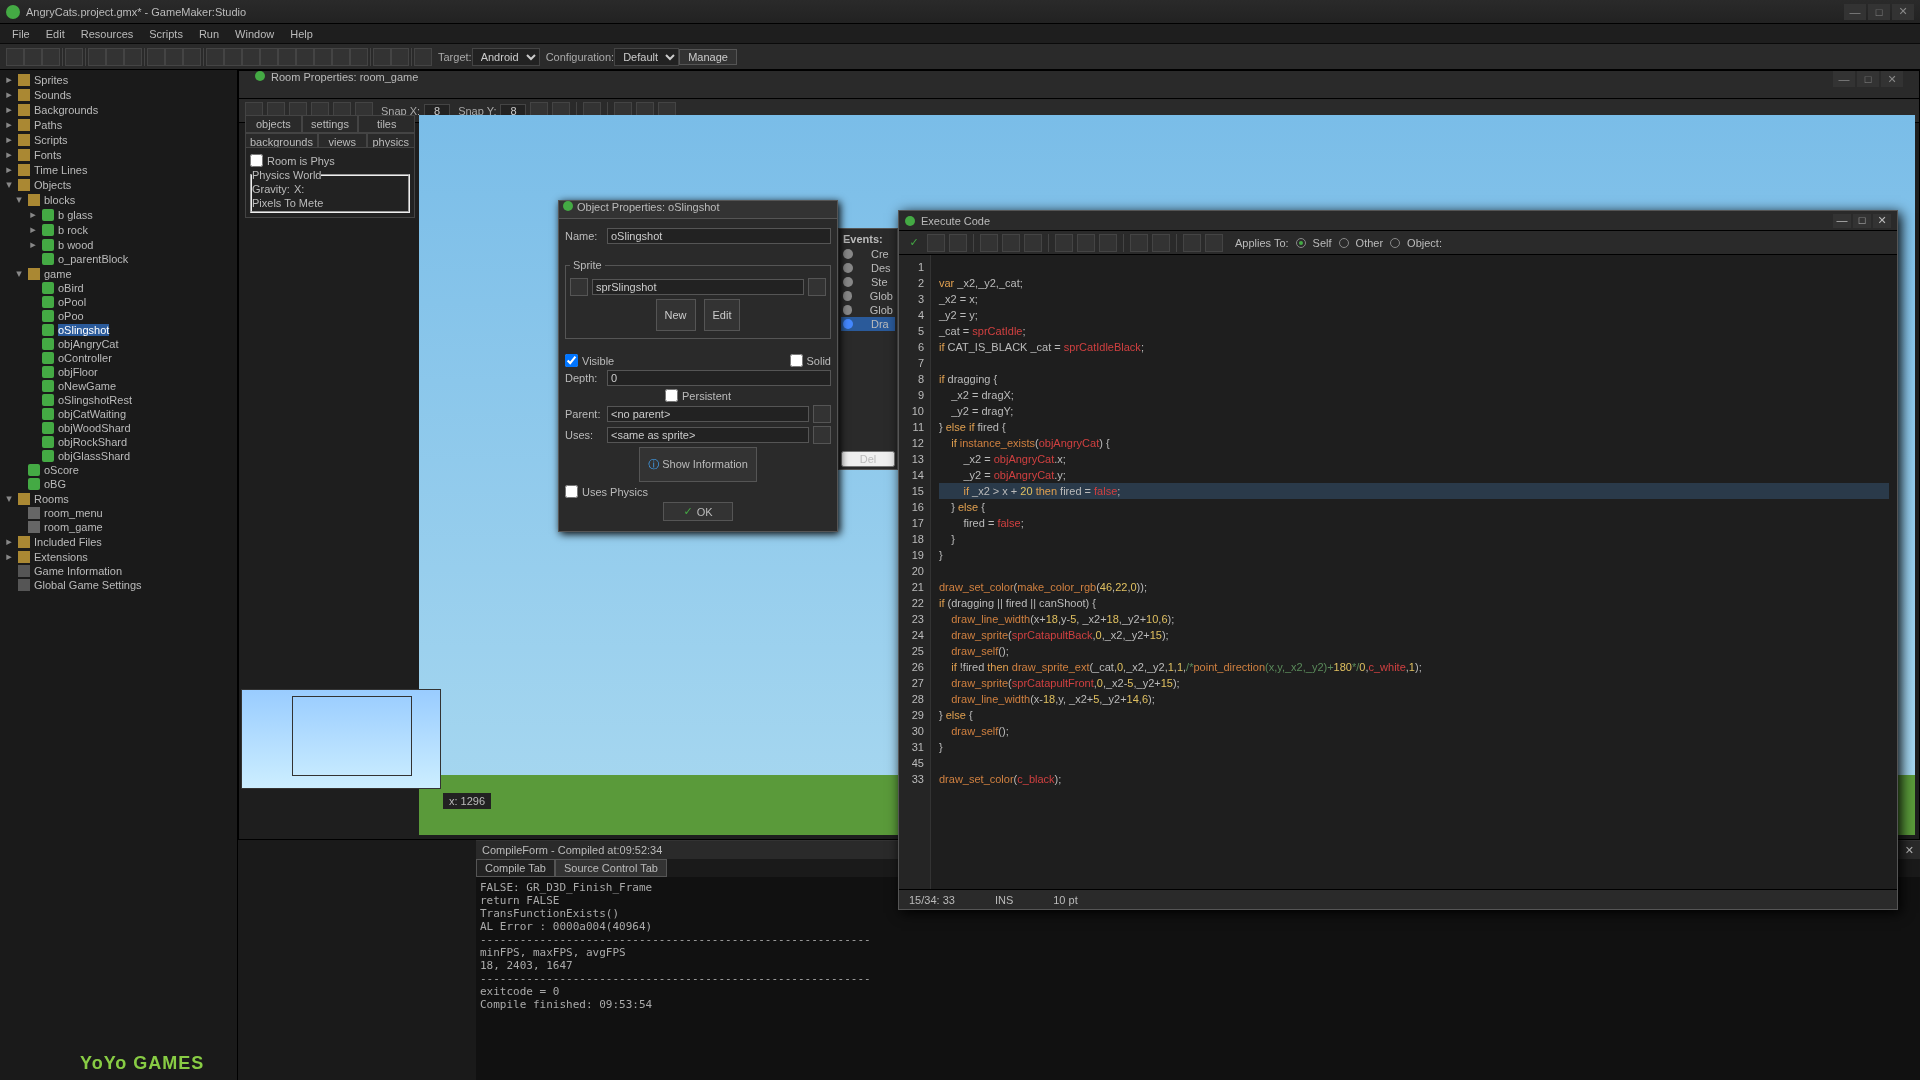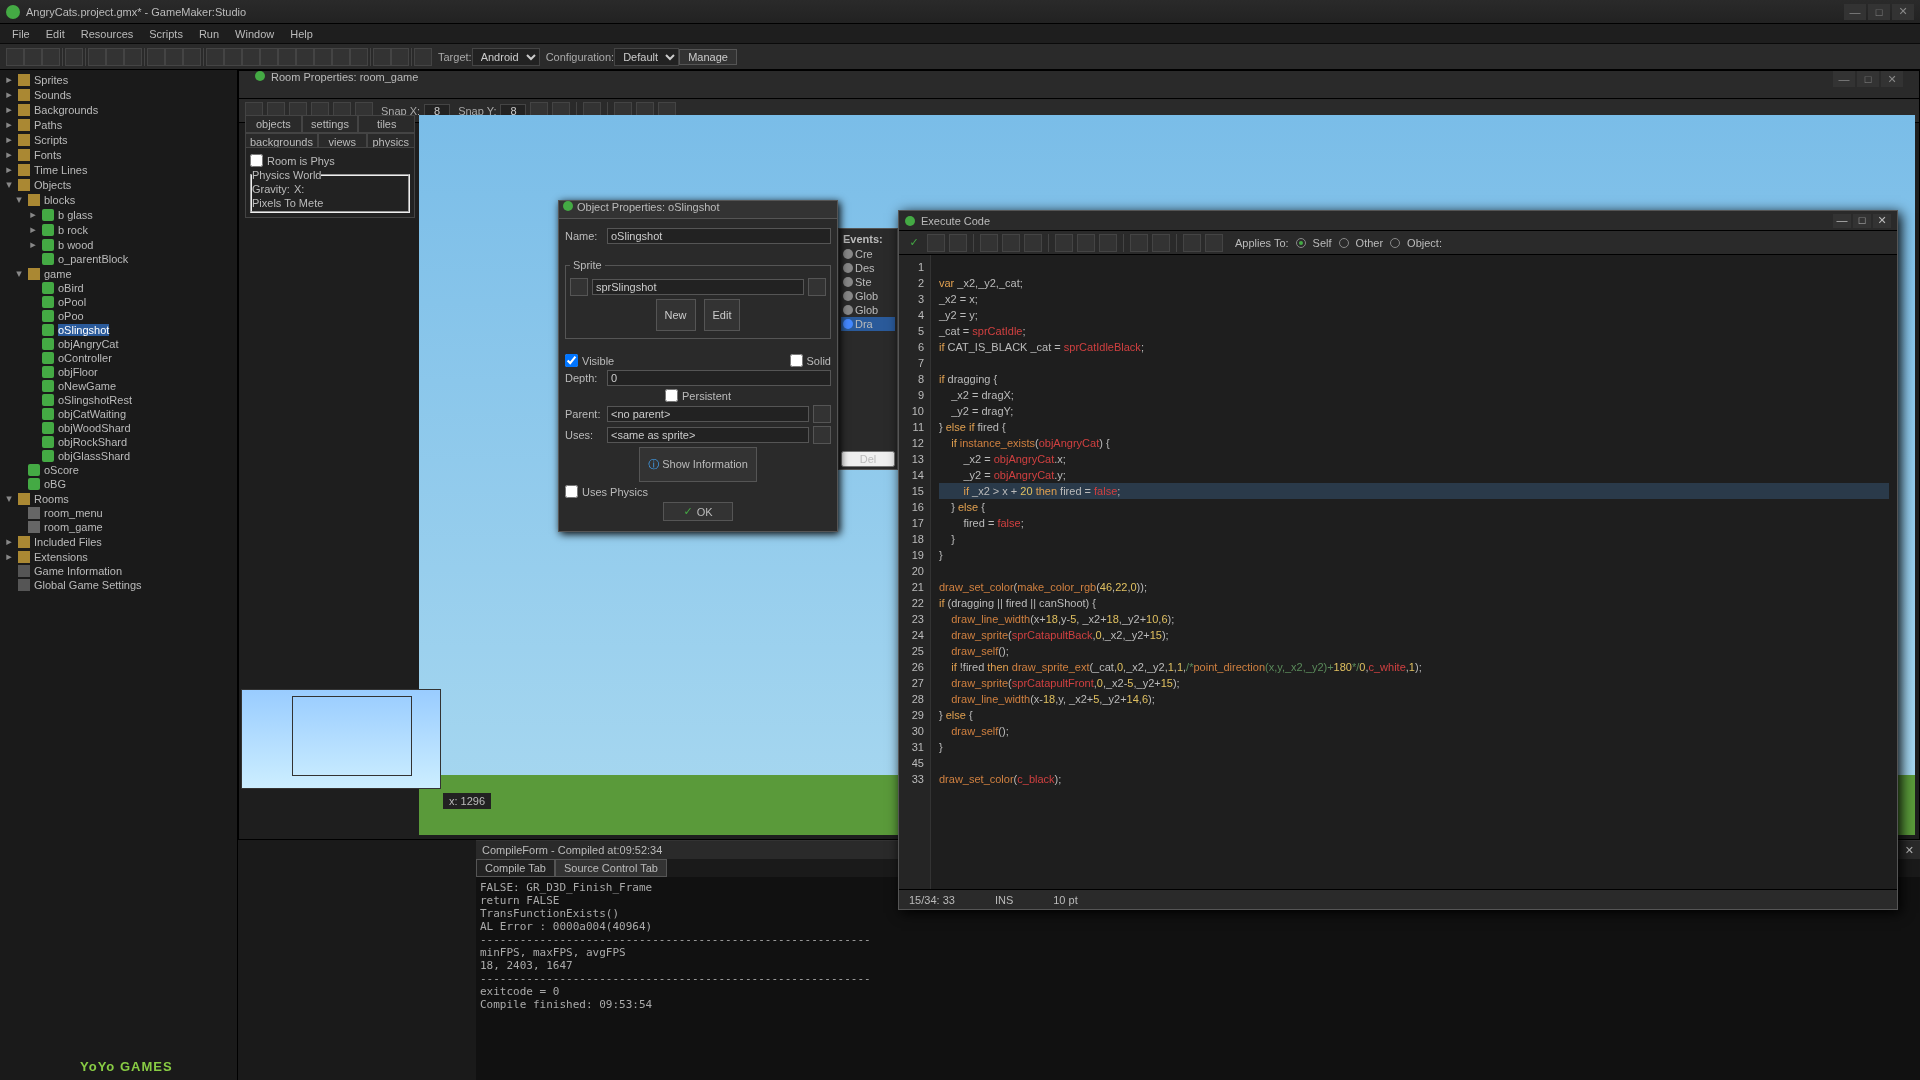--- a/index.html
+++ b/index.html
@@ -56,21 +56,21 @@
 .objprops .frow label{width:38px;}
 .objprops input[type=text]{flex:1;background:#222;border:1px solid #555;color:#ccc;padding:1px 3px;}
 .objprops fieldset{border:1px solid #555;padding:4px;margin:15px 0;}
 .objprops fieldset legend{padding:0 3px;}
 .objprops .btn{background:#333;border:1px solid #555;color:#ccc;padding:9px 8px;cursor:pointer;}
 .objprops .sbtn{width:18px;height:18px;background:#333;border:1px solid #555;cursor:pointer;}
 .okbtn{display:flex;align-items:center;justify-content:center;gap:4px;background:#333;border:1px solid #555;padding:2px 10px;cursor:pointer;margin:4px auto;width:70px;}
 .okbtn .chk{color:#4a4;}
 .events{position:absolute;left:600px;top:121px;width:60px;background:#2a2a2a;border:1px solid #555;z-index:4;padding:2px;margin-top:37px;}
 .events .eh{font-weight:bold;padding:2px;}
-.events .ev{padding:1px 2px;display:flex;align-items:center;gap:2px;cursor:pointer;}
+.events .ev{padding:1px 2px;display:flex;align-items:center;gap:18px;cursor:pointer;}
 .events .ev .ei{width:10px;height:10px;background:#888;border-radius:5px;}
 .events .ev.sel{background:#2a5a9a;color:#fff;}
 .events .ev.sel .ei{background:#48f;}
 .codewin { position:absolute; left:660px; top:140px; width:1000px; height:700px; background:#222; border:1px solid #555; z-index:10; box-shadow:3px 3px 12px #000; display:flex; flex-direction:column; }
 .codewin .chdr{height:20px;background:#2a2a2a;display:flex;align-items:center;padding:0 6px;border-bottom:1px solid #000;}
 .codewin .chdr .dot{width:10px;height:10px;border-radius:5px;background:#4a4;margin-right:6px;}
 .codewin .chdr .spacer{flex:1}
 .codewin .chdr .wb{width:18px;height:14px;margin-left:2px;background:#333;cursor:pointer;text-align:center;}
 .codewin .ctb{height:24px;background:#2a2a2a;display:flex;align-items:center;padding:0 6px;gap:4px;border-bottom:1px solid #000;}
 .codewin .ctb .ct{width:18px;height:18px;background:#333;border:1px solid #444;cursor:pointer;}
@@ -85,21 +85,21 @@
 .code .line{height:16px;line-height:16px;}
 .code .hl{background:#2a3a4a;}
 .kw{color:#e0a050;}.fn{color:#d08040;}.num{color:#e0c060;}.id{color:#d04040;}.cm{color:#5a8a5a;}
 .statusbar{height:20px;background:#2a2a2a;display:flex;align-items:center;padding:0 10px;gap:40px;border-top:1px solid #000;}
 .compile{position:absolute;left:238px;right:0;bottom:0;height:240px;background:#1a1a1a;border-top:1px solid #333;display:flex;flex-direction:column;}
 .compile .chdr{height:18px;background:#2a2a2a;padding:0 6px;display:flex;align-items:center;justify-content:space-between;}
 .compile .tabs{height:18px;display:flex;}
 .compile .tabs span{padding:2px 8px;background:#333;border:1px solid #555;cursor:pointer;}
 .compile .tabs span.act{background:#222;}
 .compile .out{flex:1;background:#111;color:#aaa;padding:4px;font-family:Consolas,monospace;overflow:auto;white-space:pre;}
-.logo{position:absolute;left:80px;bottom:6px;color:#8c4;font-weight:bold;font-size:13px;letter-spacing:1px;}
+.logo{position:absolute;left:80px;bottom:6px;color:#8c4;font-weight:bold;font-size:18px;letter-spacing:1px;}
 </style>
 </head>
 <body>
 
 <div class="titlebar">
   <div class="icon"></div>
   <span>AngryCats.project.gmx* - GameMaker:Studio</span>
   <div class="spacer"></div>
   <div class="winbtn">—</div>
   <div class="winbtn">□</div>

